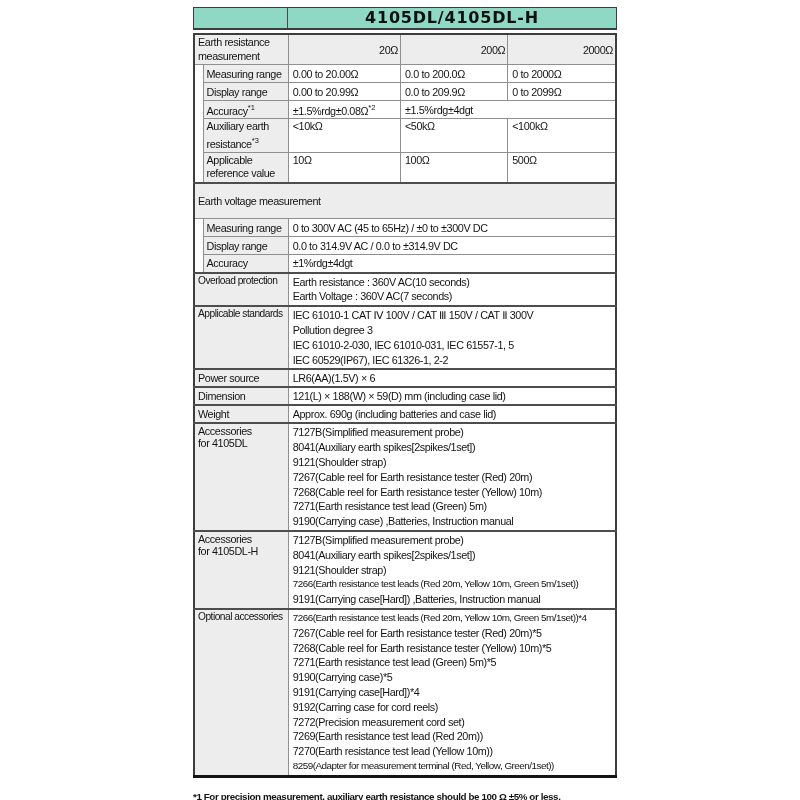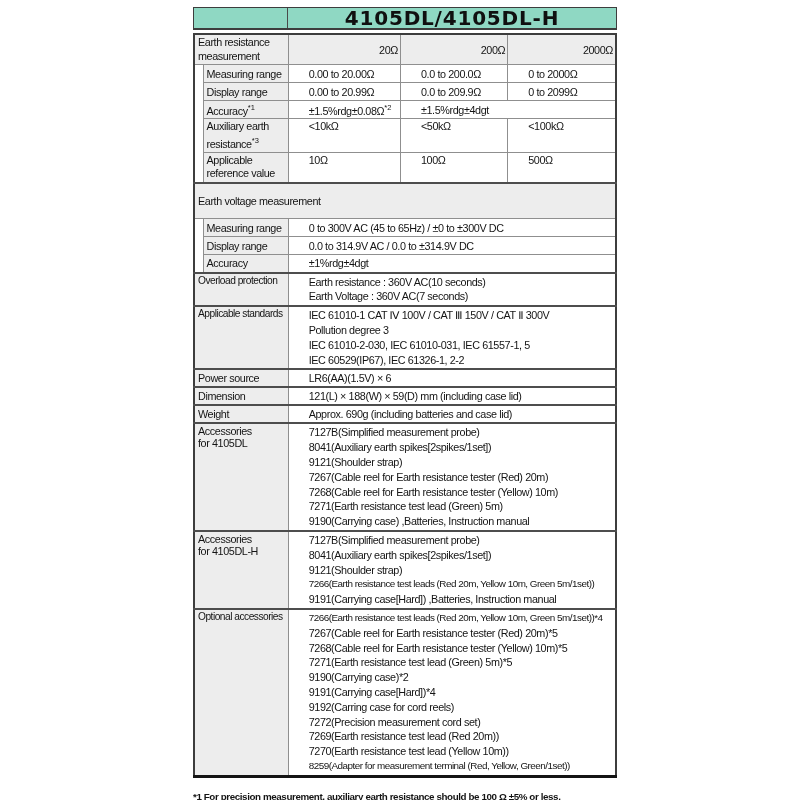--- a/index.html
+++ b/index.html
@@ -5,37 +5,37 @@
   * { margin:0; padding:0; box-sizing:border-box; }
   html,body { width:800px; height:800px; background:#ffffff; overflow:hidden; }
   body { font-family:"Liberation Sans", sans-serif; color:#1a1a1a; }
 
   .sheet { position:absolute; left:193px; top:7px; width:424px; }
 
   
   .banner { display:flex; height:23px; border:1px solid #3d3d3d; border-bottom:2px solid #3d3d3d;
             background:#8fd8c3; margin-bottom:3px; }
   .banner-left { width:94px; border-right:1px solid #4a4a4a; }
-  .banner-title { flex:1; text-align:center; font-size:20px; font-weight:800;
+  .banner-title { flex:1; text-align:center; font-size:16px; font-weight:800;
                   letter-spacing:0.8px; line-height:20px; color:#101010;
                   font-family:"DejaVu Sans","Liberation Sans",sans-serif; }
 
   
   table.spec { width:424px; border-collapse:collapse; table-layout:fixed;
                border:2px solid #3d3d3d; border-bottom:3px solid #141414;
                font-size:10.8px; font-weight:normal; letter-spacing:-0.4px; color:#141414; }
   .spec td { border:1px solid #8f8f8f; padding:1px 2px 1px 3px; vertical-align:middle;
              overflow:hidden; white-space:nowrap; }
   .spec td.wrap { white-space:normal; }
   .spec tr.major > td { border-top:2px solid #4d4d4d; }
   .spec td.g { background:#ededed; }
   .spec td.indent { background:#ffffff; padding:0; }
   .spec td.ctr { text-align:right; }
   .spec td.vt { vertical-align:top; }
-  .spec td.val { padding-left:20px; background:#ffffff; }
+  .spec td.val { padding-left:4px; background:#ffffff; }
   .spec .tight { font-size:10.2px; letter-spacing:-0.5px; }
   .spec .ml { padding:1px 2px 1px 4px;margin-left:40px; }
   .spec .ml .line { line-height:14.8px; white-space:nowrap; }
   .spec .condensed { font-size:9.9px; letter-spacing:-0.5px; }
   .spec sup { font-size:7.5px; vertical-align:super; letter-spacing:0; }
   .spec .l2 { line-height:13.5px; white-space:nowrap; }
 
   tr.h28 { height:28px; } tr.h18 { height:18px;margin-left:48px; } tr.h31 { height:31px; }
   tr.h29 { height:29px; } tr.h20 { height:36px; } tr.h33 { height:33px; }
   tr.h62 { height:62px; }
@@ -201,21 +201,21 @@
       </td>
     </tr>
 
     <tr class="major">
       <td class="g vt tight" colspan="2">Optional accessories</td>
       <td class="val vt ml wrap" colspan="3">
         <div class="line condensed">7266(Earth resistance test leads (Red 20m, Yellow 10m, Green 5m/1set))*4</div>
         <div class="line">7267(Cable reel for Earth resistance tester (Red) 20m)*5</div>
         <div class="line">7268(Cable reel for Earth resistance tester (Yellow) 10m)*5</div>
         <div class="line">7271(Earth resistance test lead (Green) 5m)*5</div>
-        <div class="line">9190(Carrying case)*2</div>
+        <div class="line">9190(Carrying case)*5</div>
         <div class="line">9191(Carrying case[Hard])*4</div>
         <div class="line">9192(Carring case for cord reels)</div>
         <div class="line">7272(Precision measurement cord set)</div>
         <div class="line">7269(Earth resistance test lead (Red 20m))</div>
         <div class="line">7270(Earth resistance test lead (Yellow 10m))</div>
         <div class="line condensed">8259(Adapter for measurement terminal (Red, Yellow, Green/1set))</div>
       </td>
     </tr>
   </tbody>
     </table>

